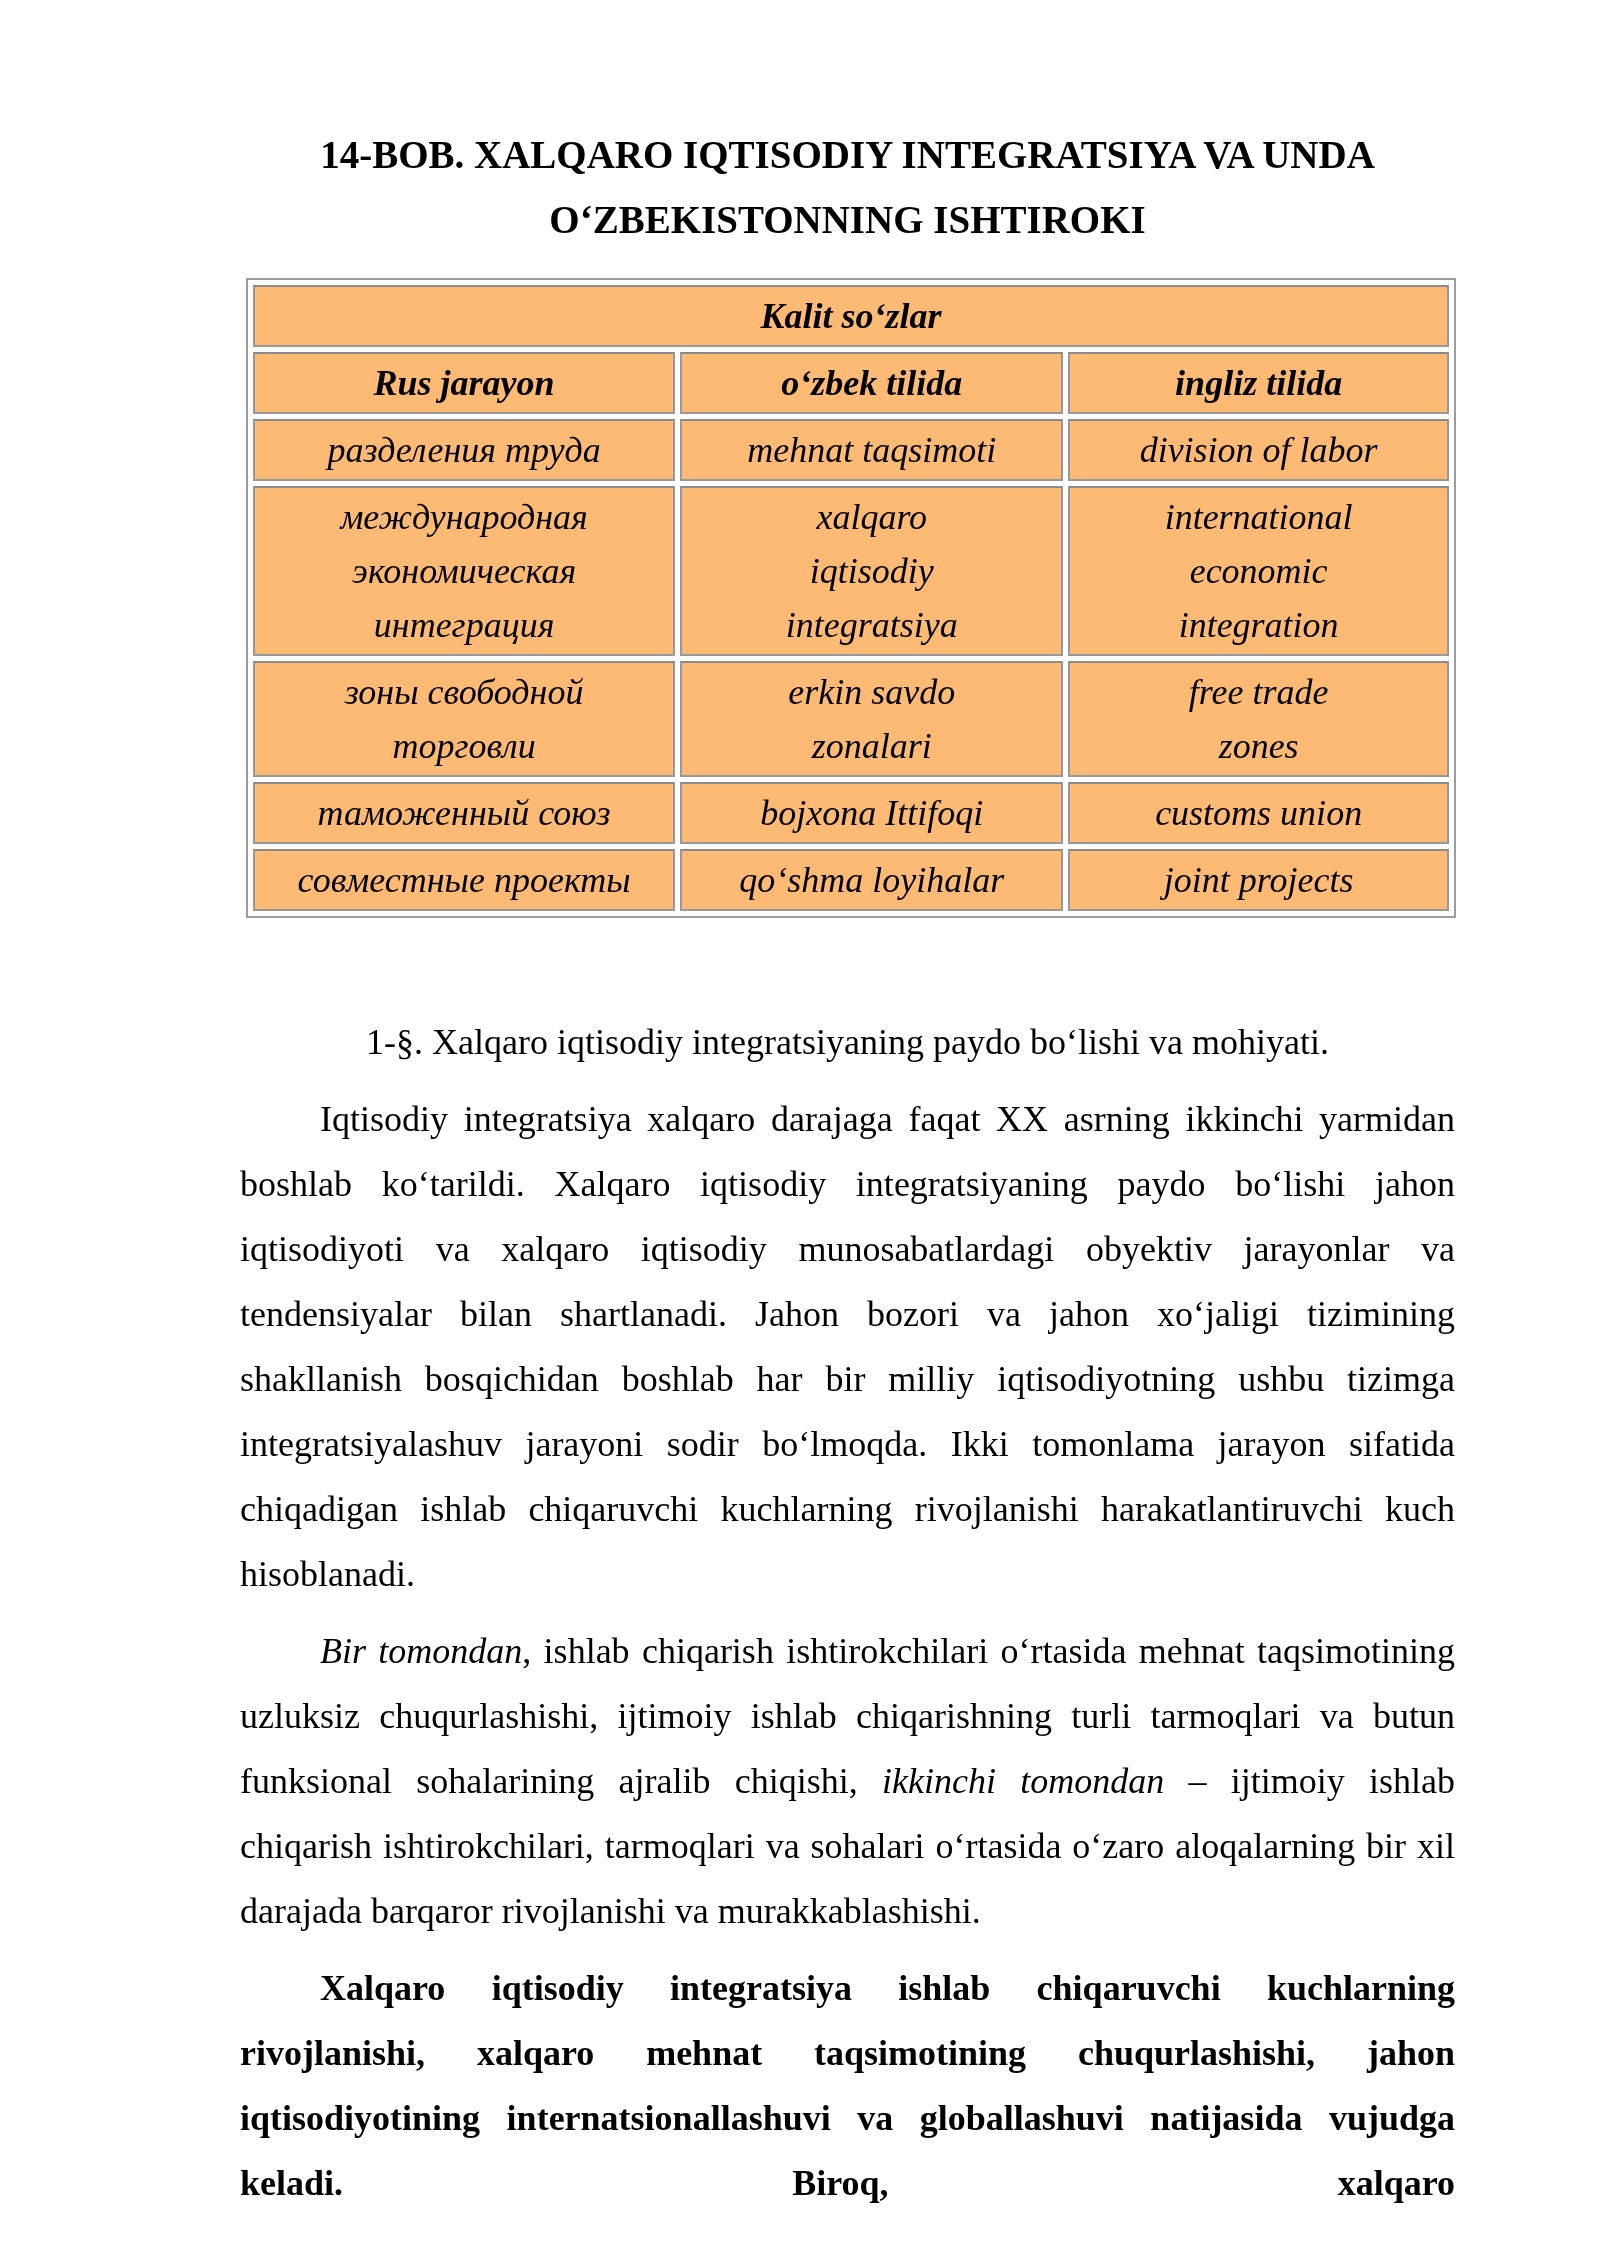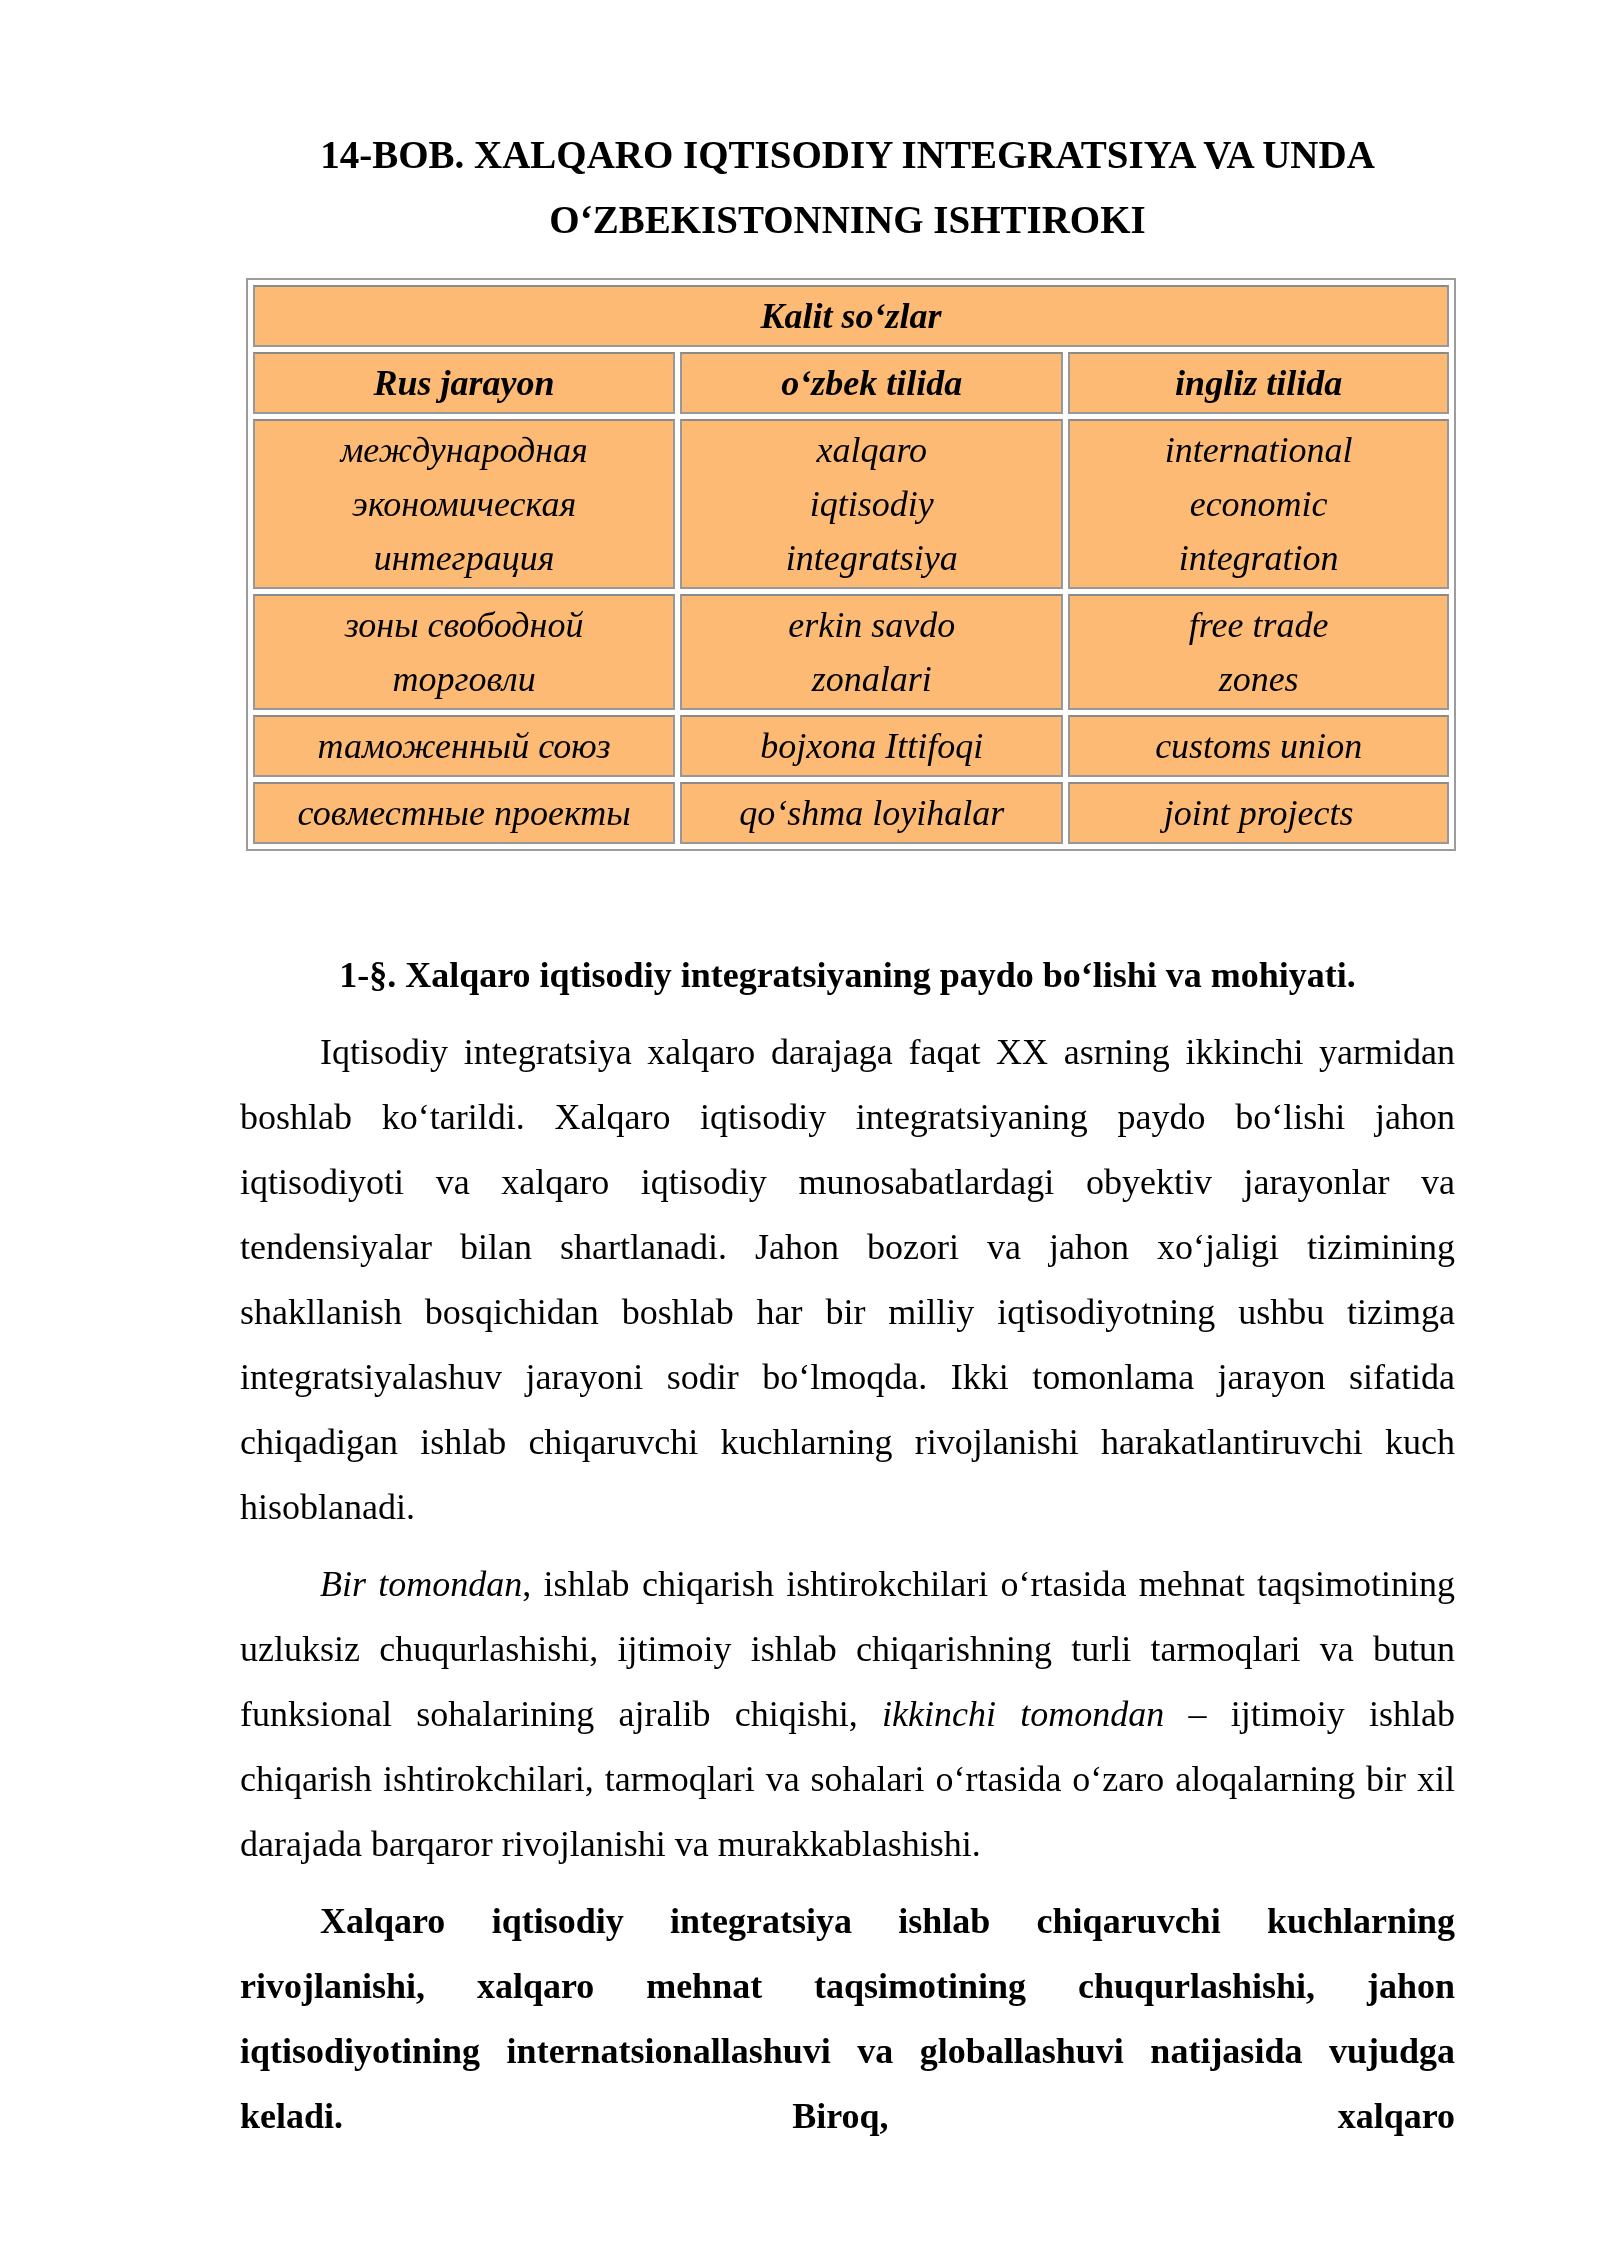--- a/index.html
+++ b/index.html
@@ -48,21 +48,21 @@
     white-space: pre-line;
     background: #fdba74;
   }
   .kw-table .caption-cell,
   .kw-table th {
     font-weight: bold;
   }
   .section-heading {
     margin: 92px 0 12px 0;
     font-size: 36px;
-    font-weight: bold;
+    font-weight: normal;
     text-align: center;
     line-height: 65px;
   }
   .body-par {
     margin: 12px;
     text-align: justify;
     text-indent: 80px;
     line-height: 65px;
   }
   .body-par.cut-off {
@@ -85,20 +85,25 @@
       <col style="width:32.1%">
     </colgroup>
     <tbody>
       <tr>
         <td colspan="3" class="caption-cell">Kalit so‘zlar</td>
       </tr>
       <tr>
         <th>Rus jarayon</th>
         <th>o‘zbek tilida</th>
         <th>ingliz tilida</th>
+      </tr>
+      <tr>
+        <td>разделения труда</td>
+        <td>mehnat taqsimoti</td>
+        <td>division of labor</td>
       </tr>
       <tr>
         <td>международная
 экономическая
 интеграция</td>
         <td>xalqaro
 iqtisodiy
 integratsiya</td>
         <td>international
 economic

